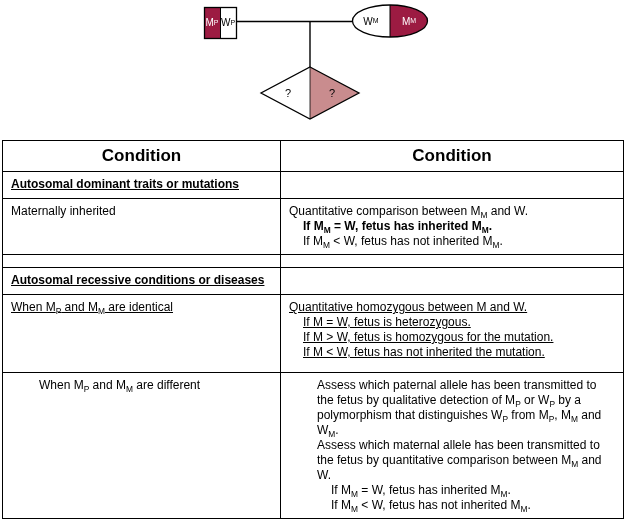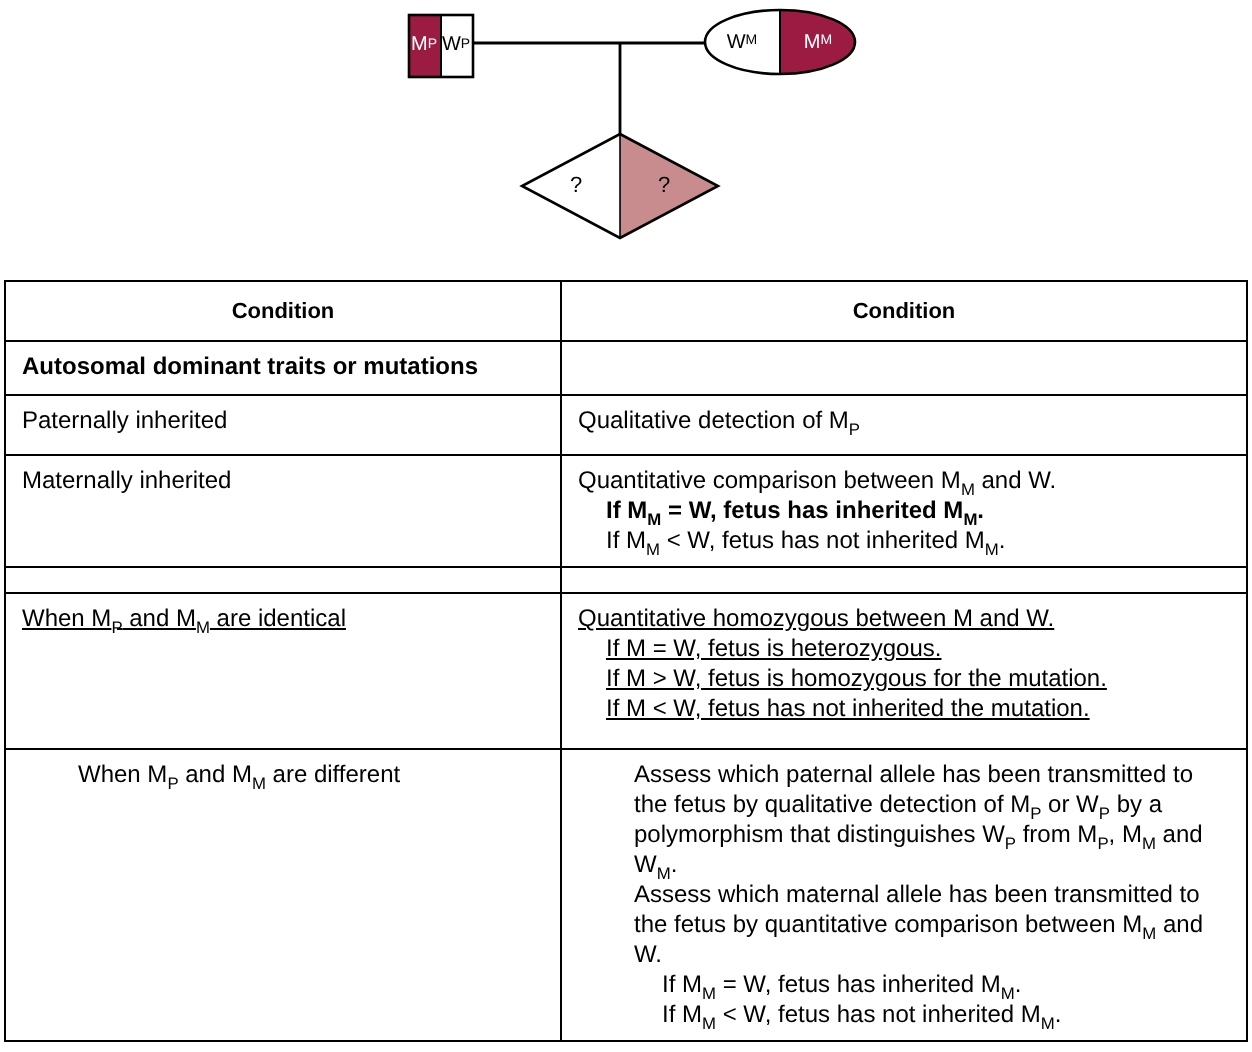--- a/index.html
+++ b/index.html
@@ -28,27 +28,27 @@
   table {
     border-collapse: collapse;
     width: 622px; margin: 0 2px;
     table-layout: fixed;
     font-size: 12px;
   }
   col.c-cond { width: 278px; }
   th, td { border: 1px solid #000; padding: 5px 8px; vertical-align: top; }
   th {
     font-weight: bold; text-align: center;
-    vertical-align: middle; height: 30px; font-size: 11px;
+    vertical-align: middle; height: 30px; font-size: 17px;
   }
   td.section { font-weight: bold; }
   .line { line-height: 1.25; }
   .line.indent { padding-left: 14px; }
   .line.bold { font-weight: bold; }
-  tr.r-section td { height: 27px; }
+  tr.r-section td { height: 27px; text-decoration: underline; }
   tr.r-paternal td { height: 30px; }
   tr.r-maternal td { height: 56px; }
   tr.r-spacer td { height: 13px; padding: 0; }
   tr.r-identical td { height: 78px; text-decoration: underline; }
   tr.r-different td { height: 124px; padding-left: 36px; }
 </style>
 </head>
 <body>
 
 <div class="pedigree">
@@ -101,41 +101,39 @@
       <th>Condition</th>
       <th>Condition</th>
     </tr>
   </thead>
   <tbody>
     <tr class="r-section">
       <td class="section">Autosomal dominant traits or mutations</td>
       <td></td>
     </tr>
 
-    <tr class="r-paternal">
-      <td>Paternally inherited</td>
-      <td>
-        <div class="line">Qualitative detection of M<sub>P</sub></div>
-      </td>
-    </tr>
 
     <tr class="r-maternal">
       <td>Maternally inherited</td>
       <td>
         <div class="line">Quantitative comparison between M<sub>M</sub> and W.</div>
         <div class="line indent bold">If M<sub>M</sub> = W, fetus has inherited M<sub>M</sub>.</div>
         <div class="line indent">If M<sub>M</sub> &lt; W, fetus has not inherited M<sub>M</sub>.</div>
       </td>
     </tr>
 
     <tr class="r-spacer">
       <td></td>
       <td></td>
     </tr>
 
+    <tr class="r-section">
+      <td class="section">Autosomal recessive conditions or diseases</td>
+      <td></td>
+    </tr>
 
     <tr class="r-identical">
       <td>When M<sub>P</sub> and M<sub>M</sub> are identical</td>
       <td>
         <div class="line">Quantitative homozygous between M and W.</div>
         <div class="line indent">If M = W, fetus is heterozygous.</div>
         <div class="line indent">If M &gt; W, fetus is homozygous for the mutation.</div>
         <div class="line indent">If M &lt; W, fetus has not inherited the mutation.</div>
       </td>
     </tr>

